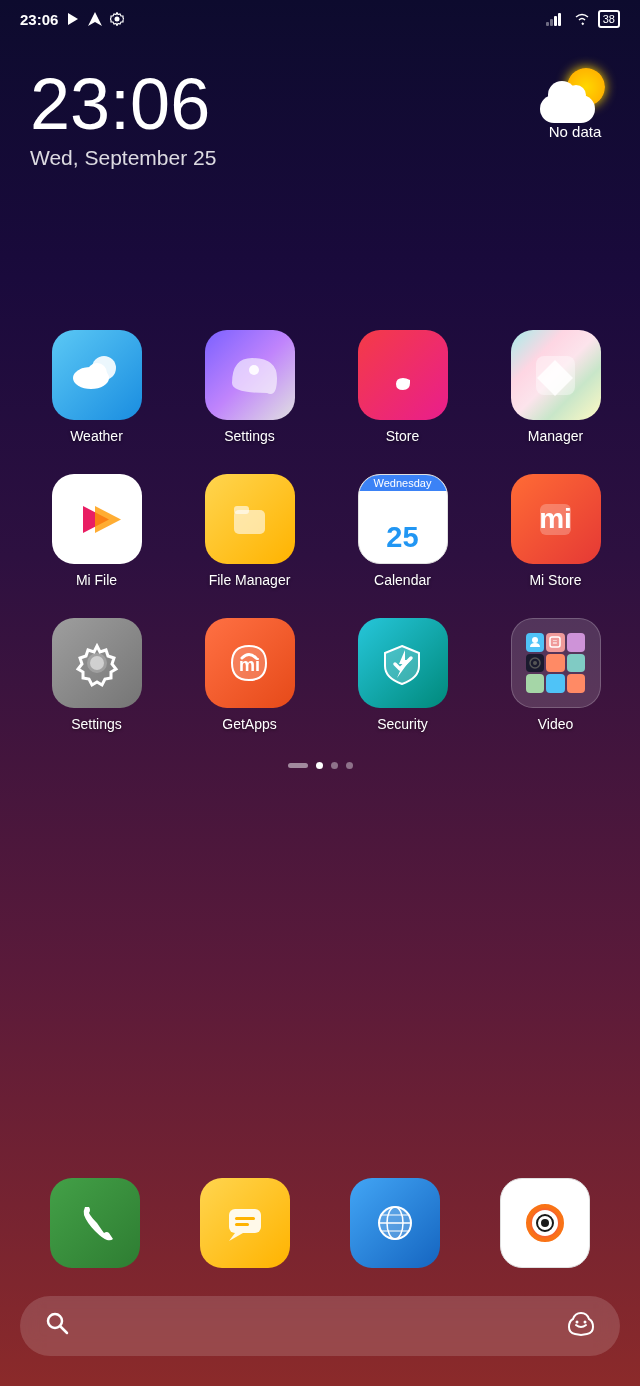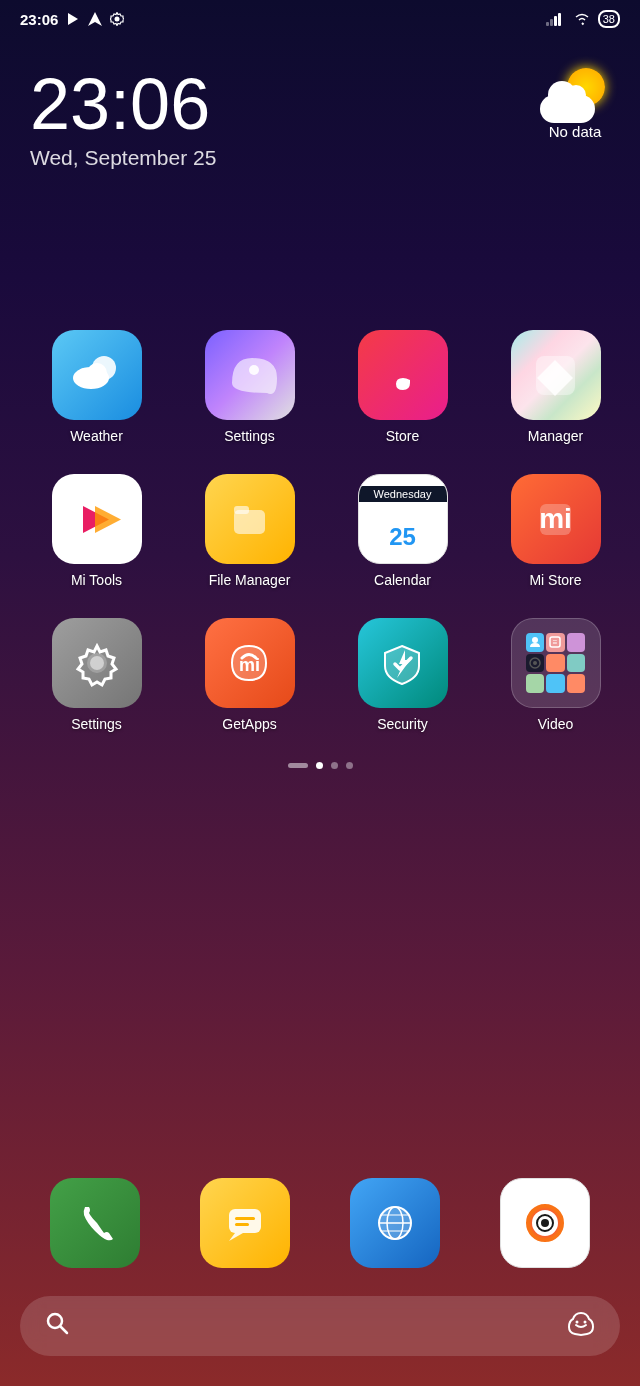--- a/index.html
+++ b/index.html
@@ -20,21 +20,21 @@
       align-items: center;
       padding: 10px 20px;
       color: white;
       font-size: 14px;
       font-weight: 500;
     }
     .status-left { display: flex; align-items: center; gap: 8px; }
     .status-right { display: flex; align-items: center; gap: 6px; font-size: 13px; }
     .battery-outline {
       border: 2px solid white;
-      border-radius: 8px;
+      border-radius: 3px;
       padding: 1px 3px;
       font-size: 11px;
       position: relative;
     }
 
     
     .clock-section {
       padding: 30px 30px 20px 30px;
       display: flex;
       justify-content: space-between;
@@ -201,33 +201,33 @@
       justify-content: space-between;
       padding: 0 25px;
     }
     .search-icon-wrap, .assistant-icon-wrap {
       color: white;
       font-size: 22px;
     }
 
     
     .cal-header {
-      background: #0f172a;
+      background: #3b82f6;
       color: white;
       font-size: 11px;
       width: 100%;
       text-align: center;
       padding: 2px 0;
       position: absolute;
-      top: 11px;
+      top: 0;
       border-radius: 4px 4px 0 0;
     }
     .cal-day {
       color: #2196F3;
-      font-size: 24px;
+      font-size: 29px;
       font-weight: 600;
       margin-top: 36px;
     }
 
     
     .tools-mini-grid {
       display: grid;
       grid-template-columns: 1fr 1fr 1fr;
       grid-template-rows: 1fr 1fr 1fr;
       gap: 2px;
@@ -346,21 +346,21 @@
   <div class="app-row">
 
     <div class="app-item">
       <div class="app-icon icon-mivideo">
         <svg width="55" height="55" viewBox="0 0 55 55">
           <polygon points="18,14 18,41 42,27.5" fill="none" stroke="none"></polygon>
           <polygon points="14,14 40,27.5 14,41" fill="#e91e63"></polygon>
           <polygon points="26,14 52,27.5 26,41" fill="#ff9800" opacity="0.8"></polygon>
         </svg>
       </div>
-      <span class="app-label">Mi Tools</span>
+      <span class="app-label">Mi File</span>
     </div>
 
     <div class="app-item">
       <div class="app-icon icon-filemanager">
         <svg width="55" height="55" viewBox="0 0 55 55">
           <rect x="12" y="18" width="31" height="24" rx="5" fill="rgba(255,255,255,0.4)"></rect>
           <rect x="12" y="14" width="15" height="8" rx="3" fill="rgba(255,255,255,0.6)"></rect>
           <rect x="12" y="18" width="31" height="24" rx="5" fill="rgba(255,255,255,0.3)"></rect>
         </svg>
       </div>

